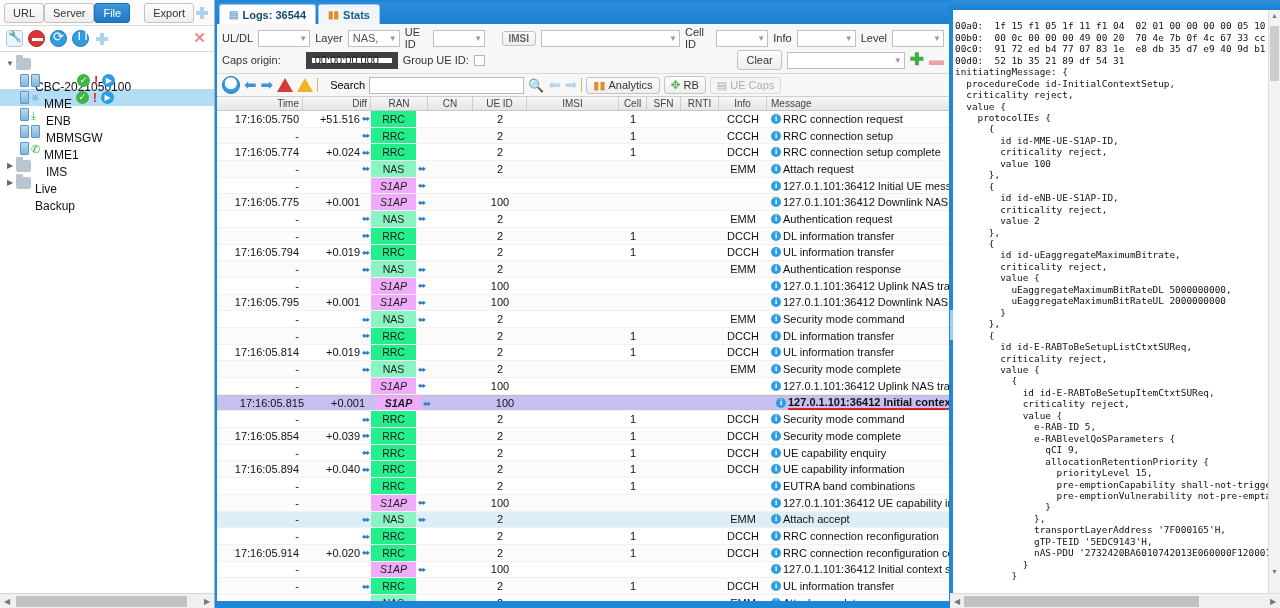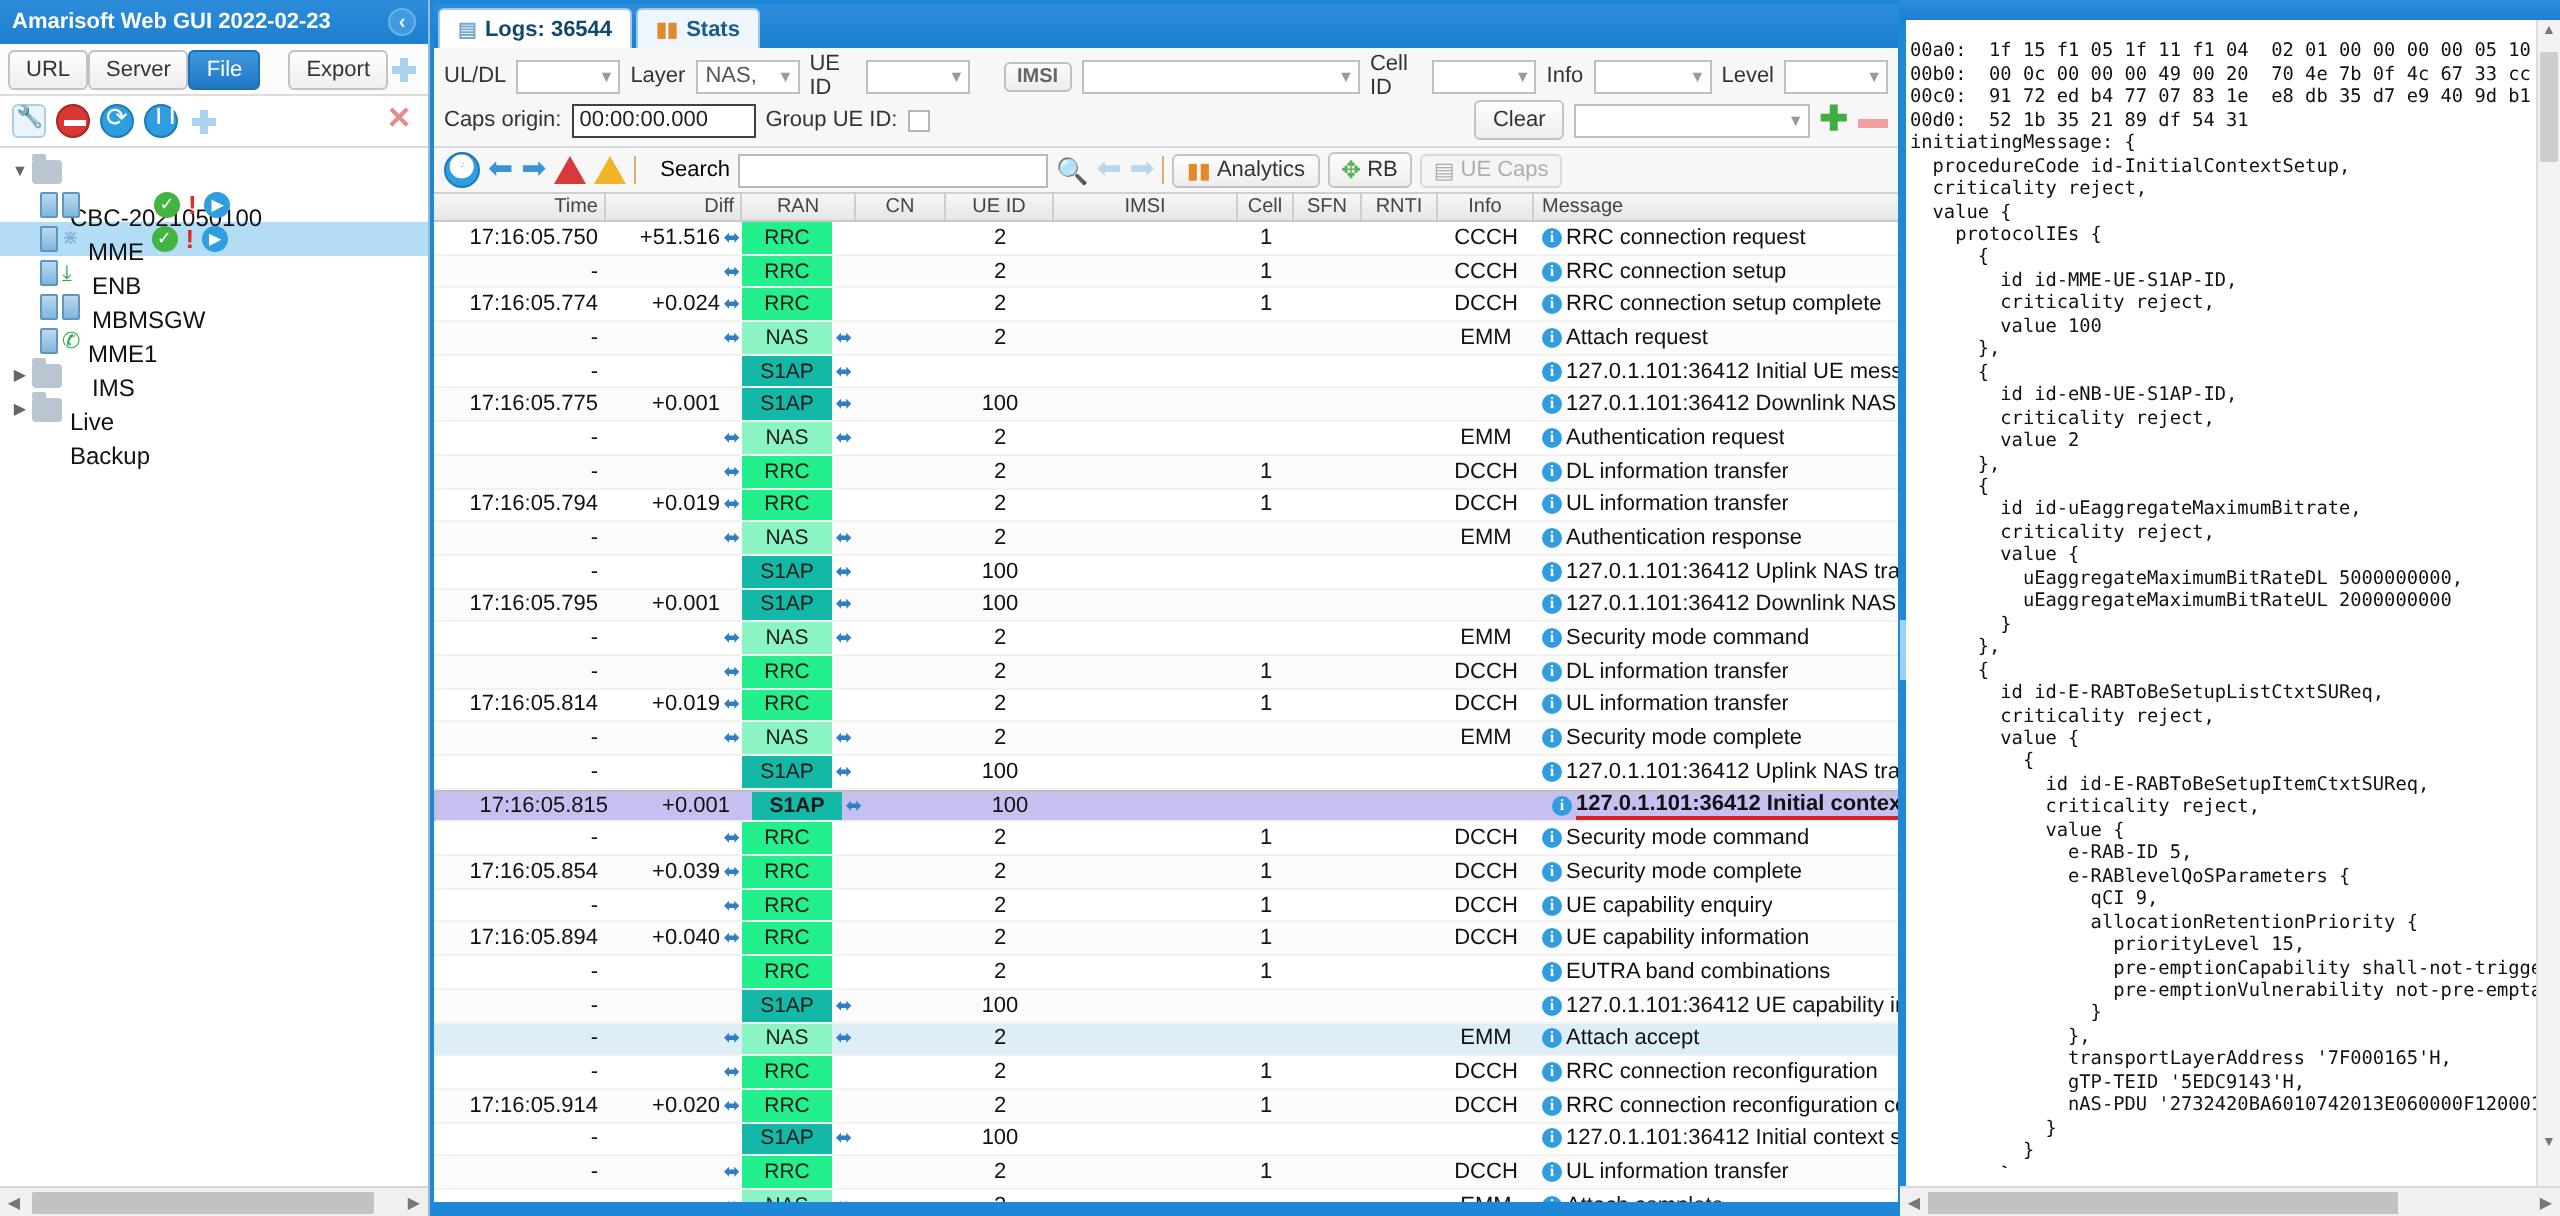--- a/index.html
+++ b/index.html
@@ -152,22 +152,22 @@
     cursor: pointer;
   }
   .sel .cv { color: #555; }
   .sel .ar { color: #999; font-size: 8px; }
   .imsi-btn {
     border: 1px solid #c0c0c0; background: linear-gradient(#fcfcfc,#ececec);
     border-radius: 3px; padding: 1px 6px; font-size: 10px; font-weight: bold; color: #666;
     cursor: pointer;
   }
   .txtin {
-    height: 17px; border: 1px solid #404040; background: #fff;
-    font-size: 11px; padding: 0 3px; color: #222; line-height: 15px;
+    height: 17px; border: 6px solid #404040; background: #fff;
+    font-size: 11px; padding: 0 3px; color: #222; line-height: 15px; margin-left: 20px;
   }
   .chk { width: 11px; height: 11px; border: 1px solid #b5b5b5; background: #fff; display: inline-block; }
 
   .icobar {
     height: 23px; display: flex; align-items: center; gap: 4px;
     padding: 1px 5px; background: #f7f7f7; border-bottom: 1px solid #cfcfcf;
   }
   .rico { width: 18px; height: 18px; border-radius: 3px; position: relative; cursor: pointer; }
   .rico.clock { background: #2f9de0; border-radius: 50%; border: 1px solid #1f7bb4; }
   .rico.clock::after { content: "🕐"; position: absolute; left: 1px; top: 0; font-size: 11px; filter: grayscale(1) brightness(3); }
@@ -218,21 +218,21 @@
   .c-ue   { width: 54px; justify-content: center; }
   .c-imsi { width: 92px; justify-content: center; }
   .c-cell { width: 28px; justify-content: center; }
   .c-sfn  { width: 34px; justify-content: center; }
   .c-rnti { width: 38px; justify-content: center; }
   .c-info { width: 48px; justify-content: center; }
   .c-msg  { flex: 1; padding-left: 4px; gap: 2px; }
   .tagcell { width: 45px; height: 100%; display: flex; align-items: center; justify-content: center; font-size: 10.5px; color: #1b1b1b; }
   .tag-rrc { background: #23f08c; }
   .tag-nas { background: #8af5c3; }
-  .tag-s1ap { background: #14b8a6; }
+  .tag-s1ap { background: #f0abfc; font-style: italic; }
   .tag-bold { font-weight: bold; }
   .dirarrow { color: #2f7fc4; font-size: 10px; }
   .infoic {
     width: 10px; height: 10px; border-radius: 50%;
     background: #2f9de0; color: #fff; font-size: 8px; font-weight: bold;
     text-align: center; line-height: 10px; flex: 0 0 auto;
     font-family: "Liberation Serif", serif;
   }
   .msgtxt { overflow: hidden; white-space: nowrap; }
   .row.sel .msgtxt { font-weight: bold; border-bottom: 2px solid #e02020; }
@@ -269,24 +269,20 @@
   .r-hs-thumb { position: absolute; left: 14px; width: 235px; height: 11px; background: #c2c2c2; }
   .leftedge { position: absolute; left: 0; top: 0; width: 3px; height: 100%; background: #1e88d8; }
   .lefttick { position: absolute; left: 0; top: 300px; width: 3px; height: 30px; background: #9ad2f5; }
 </style>
 </head>
 <body>
 
 <div class="app">
 
   <div class="sidebar">
-    <div class="sb-title">
-      <span>Amarisoft Web GUI 2022-02-23</span>
-      <span class="sb-collapse">‹</span>
-    </div>
 
     <div class="sb-btnrow">
       <button class="btn">URL</button>
       <button class="btn">Server</button>
       <button class="btn active">File</button>
       <span class="spacer"></span>
       <button class="btn">Export</button>
       <span class="plus-sm"></span>
     </div>
 

